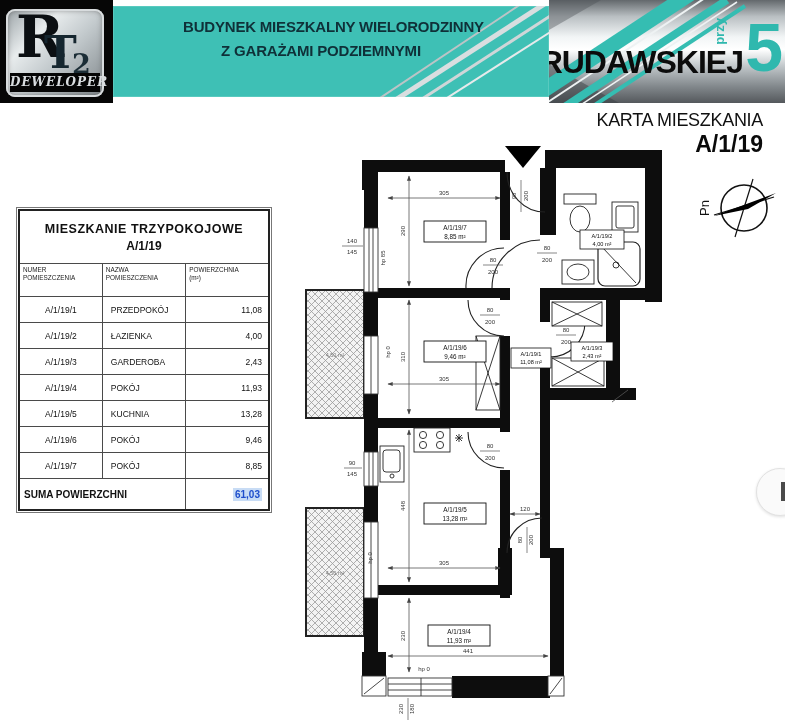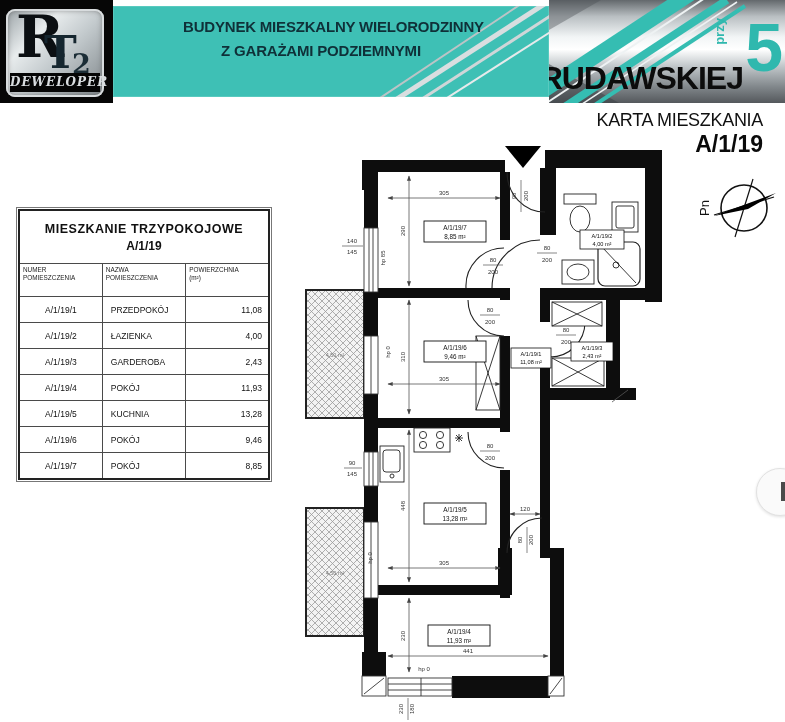--- a/index.html
+++ b/index.html
@@ -27,21 +27,21 @@
   .tb3{top:60px;font-size:14px;font-weight:400;color:#17414b;}
   .tb-stripes{position:absolute;left:0;top:0;}
   .silver-banner{position:absolute;left:549px;top:0;width:236px;height:103px;overflow:hidden;
       background:linear-gradient(180deg,#63686c 0%,#b9bfc2 16%,#f2f5f6 36%,#ffffff 48%,#c2c8cb 64%,#82888c 84%,#54585c 100%);}
   .sb-stripes{position:absolute;left:0;top:0;}
   .sb-word1{position:absolute;right:68px;top:18px;font-size:27px;font-weight:700;color:#0c0c0c;
       letter-spacing:-1px;}
   .sb-przy{position:absolute;right:52px;top:24px;font-size:13px;font-weight:700;color:#2fb8ae;
       transform:rotate(-90deg);transform-origin:center;}
   .sb-word2{position:absolute;right:42px;top:44px;font-size:32px;font-weight:700;color:#0c0c0c;
-      letter-spacing:-1px;margin-top:16px;}
+      letter-spacing:-1px;}
   .sb-five{position:absolute;right:2px;top:8px;font-size:68px;font-weight:700;color:#2fb8ae;}
   .card-title{position:absolute;right:22px;top:110px;font-size:18px;color:#101010;
       letter-spacing:-0.3px;text-align:right;}
   .card-unit{position:absolute;right:22px;top:131px;font-size:23px;font-weight:700;color:#0a0a0a;
       text-align:right;}
   
   .table-wrap{position:absolute;left:16px;top:207px;width:252px;border:1px solid #777;
       padding:1px;background:#fff;}
   table.flat{border-collapse:collapse;width:100%;border:2px solid #222;table-layout:fixed;}
   table.flat td{border:1px solid #4a4a4a;vertical-align:middle;}
@@ -168,20 +168,24 @@
     <tr class="data">
           <td class="cnum">A/1/19/6</td>
           <td class="cname">POKÓJ</td>
           <td class="carea">9,46</td>
         </tr>
     <tr class="data">
           <td class="cnum">A/1/19/7</td>
           <td class="cname">POKÓJ</td>
           <td class="carea">8,85</td>
         </tr>
+    <tr class="sum">
+      <td colspan="2" class="sum-label">SUMA POWIERZCHNI</td>
+      <td class="carea"><span class="hl">61,03</span></td>
+    </tr>
   </tbody>
     </table>
 </div>
 
 <svg class="plan-svg" width="488" height="584" viewBox="300 138 488 584">
   <defs>
     <pattern id="hatch" patternUnits="userSpaceOnUse" width="7" height="7">
       <rect width="7" height="7" fill="#f3f3f3"></rect>
       <path d="M0,0 L7,7 M7,0 L0,7" stroke="#9a9a9a" stroke-width="0.8"></path>
     </pattern>

